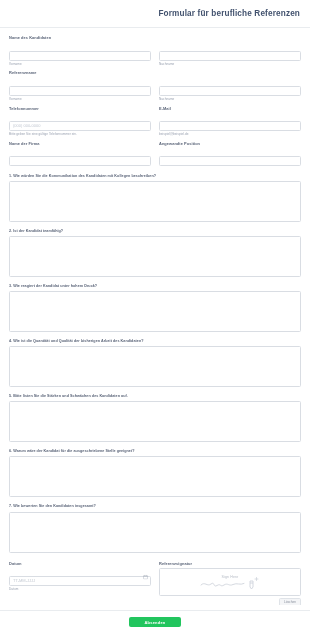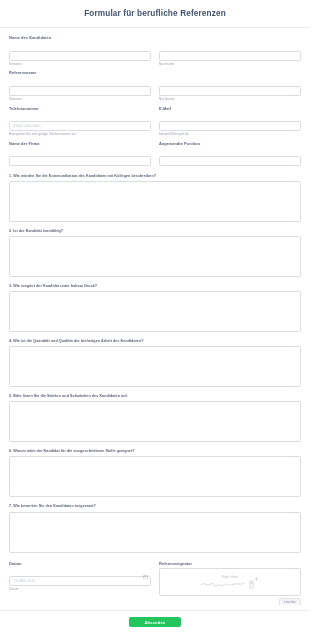--- a/index.html
+++ b/index.html
@@ -15,21 +15,21 @@
     width: 310px; height: 635px;
     background: #ffffff;
     position: relative;
     display: flex;
     flex-direction: column;
   }
 
   
   .form-header {
     padding: 9px 10px 8px 10px;
-    text-align: center;
+    text-align: right;
     border-bottom: 1px solid #e9ecef;
     flex: 0 0 auto;
   }
   .form-title {
     margin: 0;
     font-size: 8.2px;
     font-weight: 700;
     letter-spacing: 0.15px;
     color: #42526e;
     line-height: 1.25;

